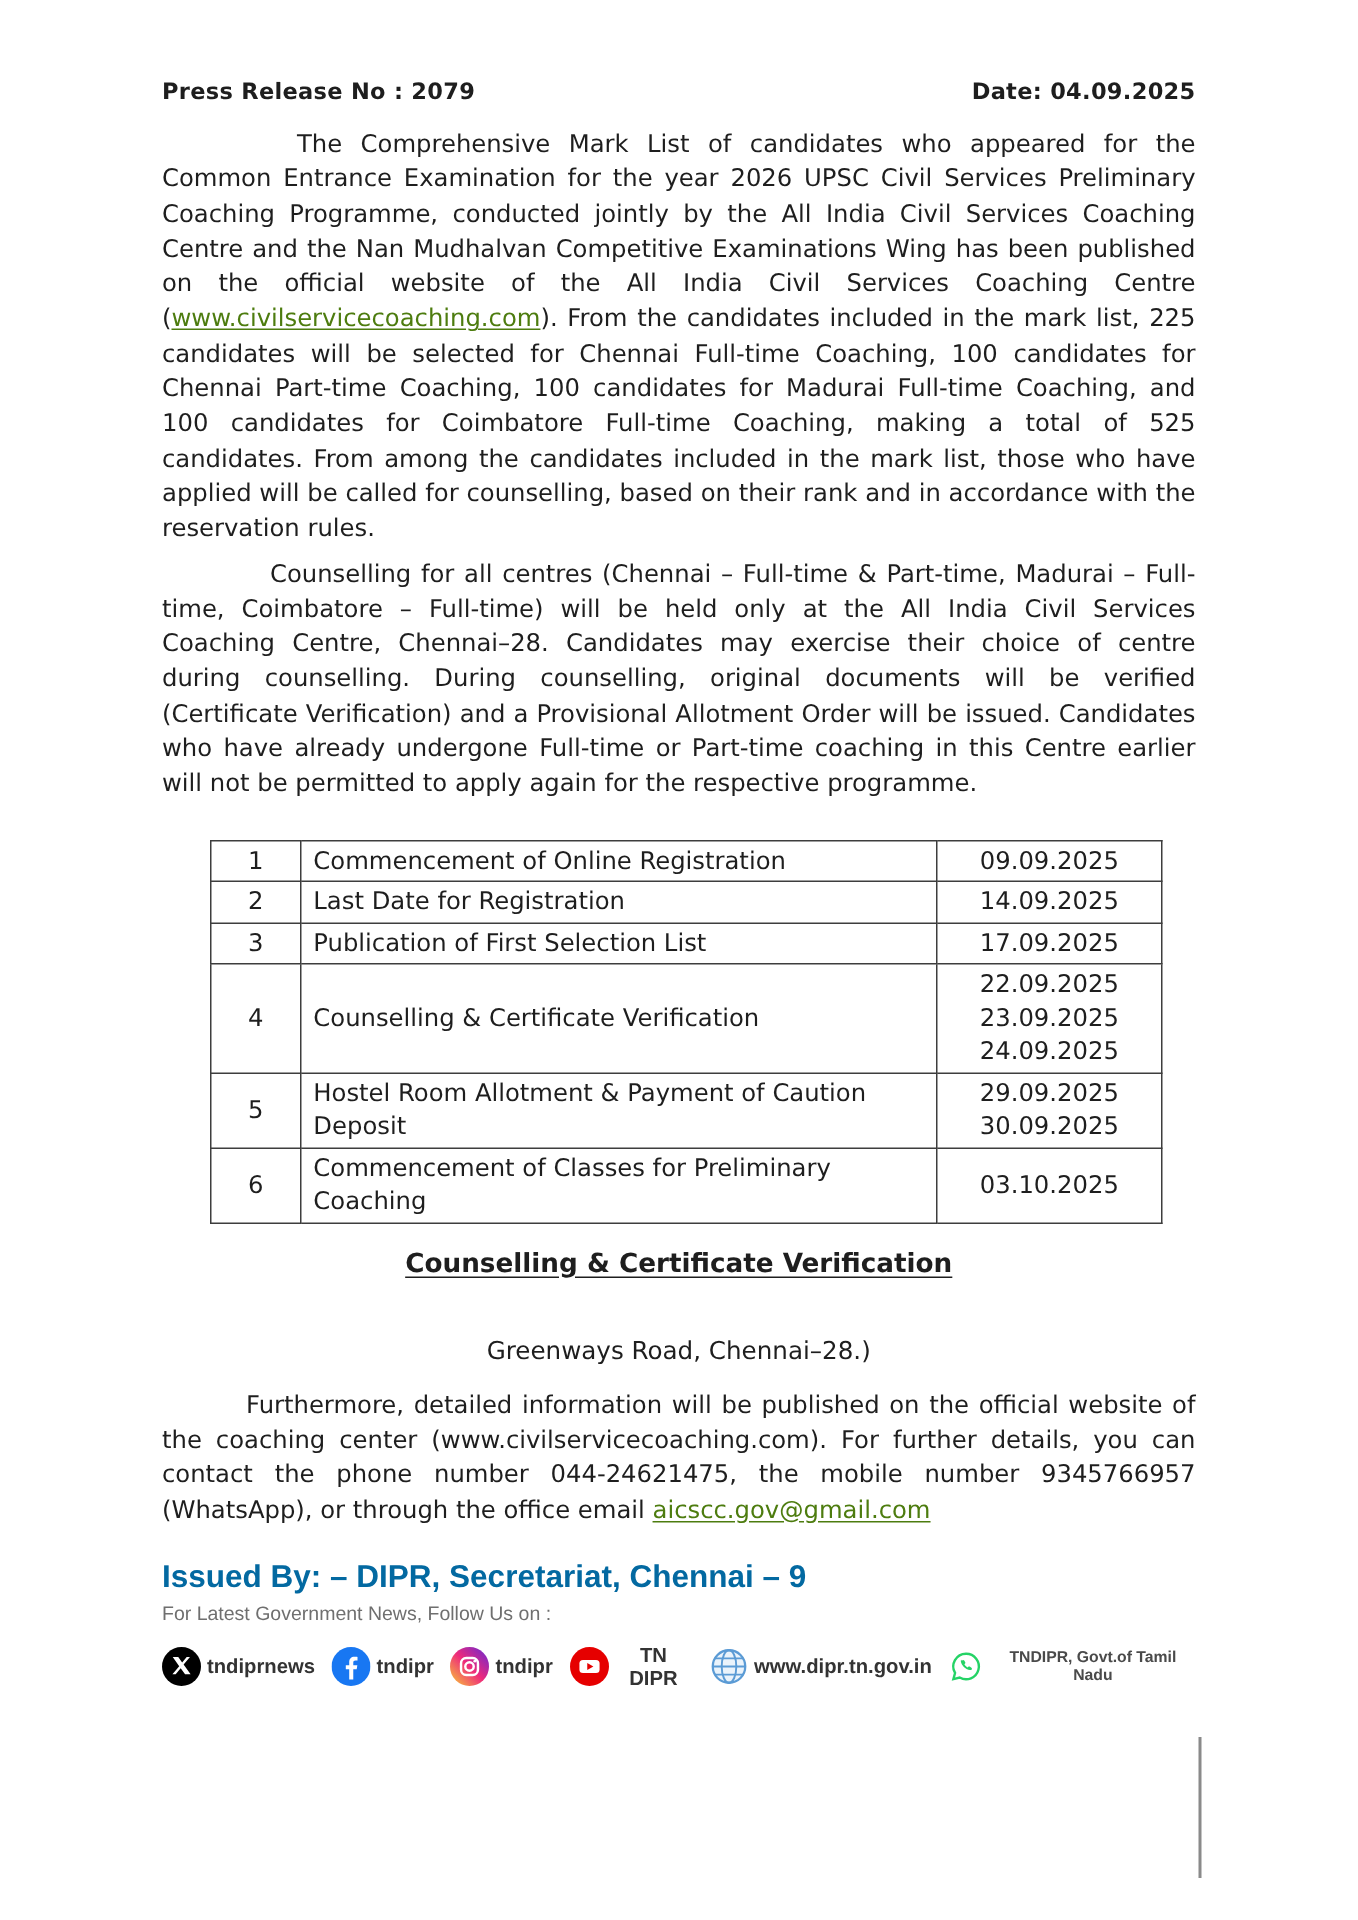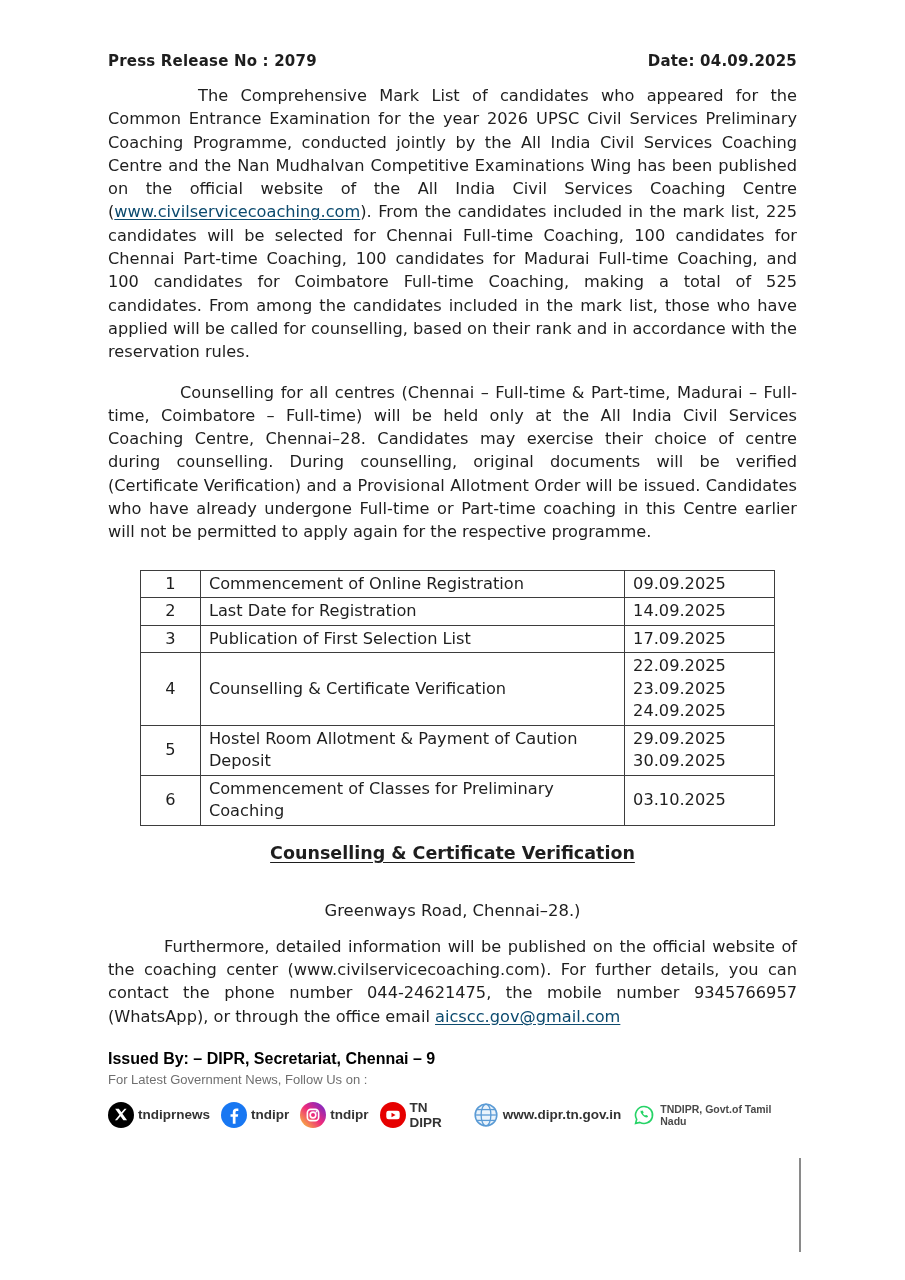--- a/index.html
+++ b/index.html
@@ -24,69 +24,69 @@
   .doc-title {
     text-align:center; margin-top:11px;
     font-size:22px; font-weight:bold; letter-spacing:0.2px;
     font-stretch:condensed;
   }
   .para {
     font-size:16.2px; line-height:23.3px; text-align:justify;
     margin-top:14px;
   }
   .para.p1 { text-indent:90px; }
-  .para.p2 { text-indent:72px; margin-top:17px; }
+  .para.p2 { text-indent:72px; margin-top:7px; }
   .para.p3 { text-indent:56px; margin-top:13px; }
-  a.doc-link { color:#0c4a6e; text-decoration:underline; text-underline-offset:2px; cursor:pointer; }
+  a.doc-link { color:#4d7c0f; text-decoration:underline; text-underline-offset:2px; cursor:pointer; }
   table.schedule {
     border-collapse:collapse;
     margin:26px 0 0 32px;
     width:635px;
     font-size:16.2px; line-height:22.5px;
   }
   table.schedule td {
     border:1.6px solid #3d3d3d;
     padding:2px 8px;
     vertical-align:middle;
   }
   td.col-no   { width:60px;  text-align:center; }
   td.col-ev   { width:425px; text-align:left; }
   td.col-ev span { display:inline-block; max-width:375px; }
-  td.col-date { width:150px; }
+  td.col-date { width:150px; text-align:center; }
   td.col-date span { display:block; }
   .section-heading {
     text-align:center; margin-top:17px;
     font-size:17.5px; font-weight:bold;
     text-decoration:underline; text-underline-offset:3px;
   }
   .venue {
     text-align:center; margin-top:13px;
     font-size:16.4px; line-height:23px;
   }
   .signature {
     margin-top:13px; margin-left:auto; width:fit-content;
     text-align:center; font-size:15.5px; line-height:22px;
   }
   .issued {
     margin-top:22px;
     font-family:"Liberation Sans", sans-serif;
-    font-weight:bold; font-size:16px; color:#000000;
+    font-weight:bold; font-size:21px; color:#0369a1;
   }
   .follow {
     margin-top:4px;
     font-family:"Liberation Sans", sans-serif;
     font-size:13px; color:#6f6f6f;
   }
   .social-row {
     display:flex; align-items:center; margin-top:13px; gap:11px;
   }
   .social-item { display:flex; align-items:center; gap:4px; }
   .social-item .label {
     font-family:"Liberation Sans", sans-serif;
-    font-weight:bold; font-size:13.5px; color:#333;
+    font-weight:bold; font-size:13.5px; color:#333;text-align:center;
   }
   .social-item.small .label { font-size:10.5px; color:#4a4a4a; }
   .social-item svg { display:block; }
   .vline {
     position:absolute; left:799px; top:1158px;
     width:2px; height:94px; background:#8a8a8a;
   }
 </style>
 </head>
 <body>

